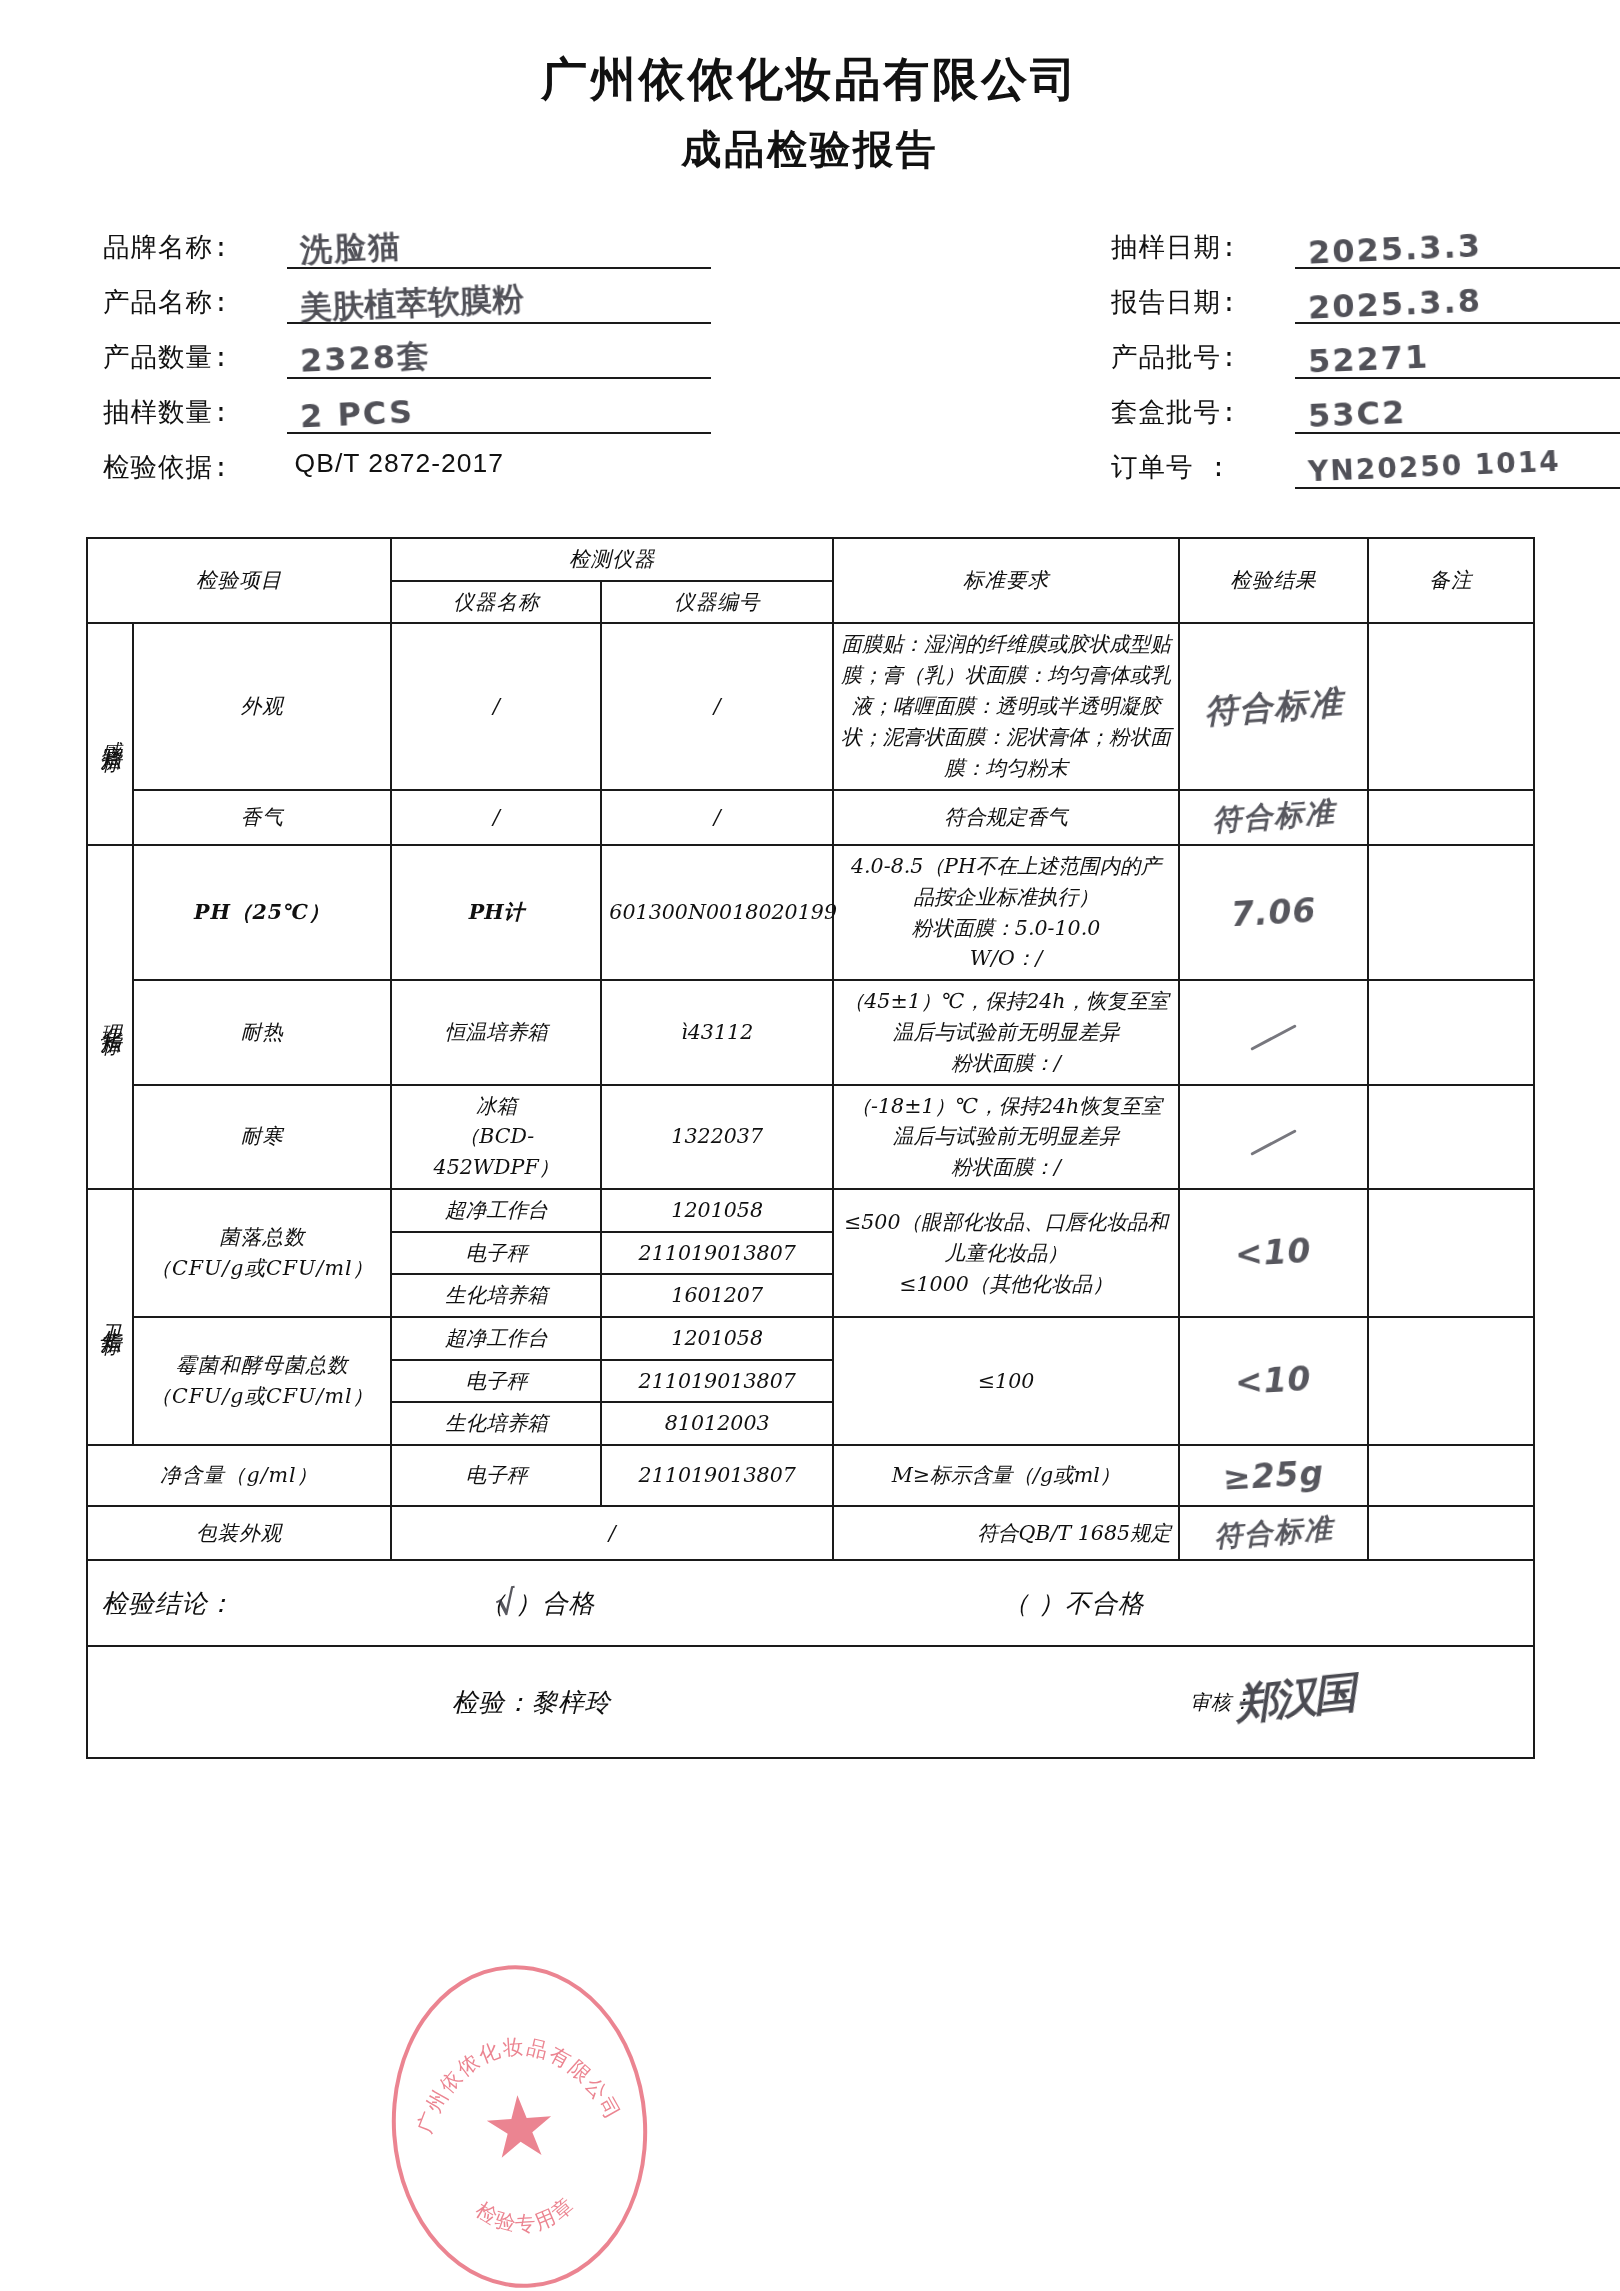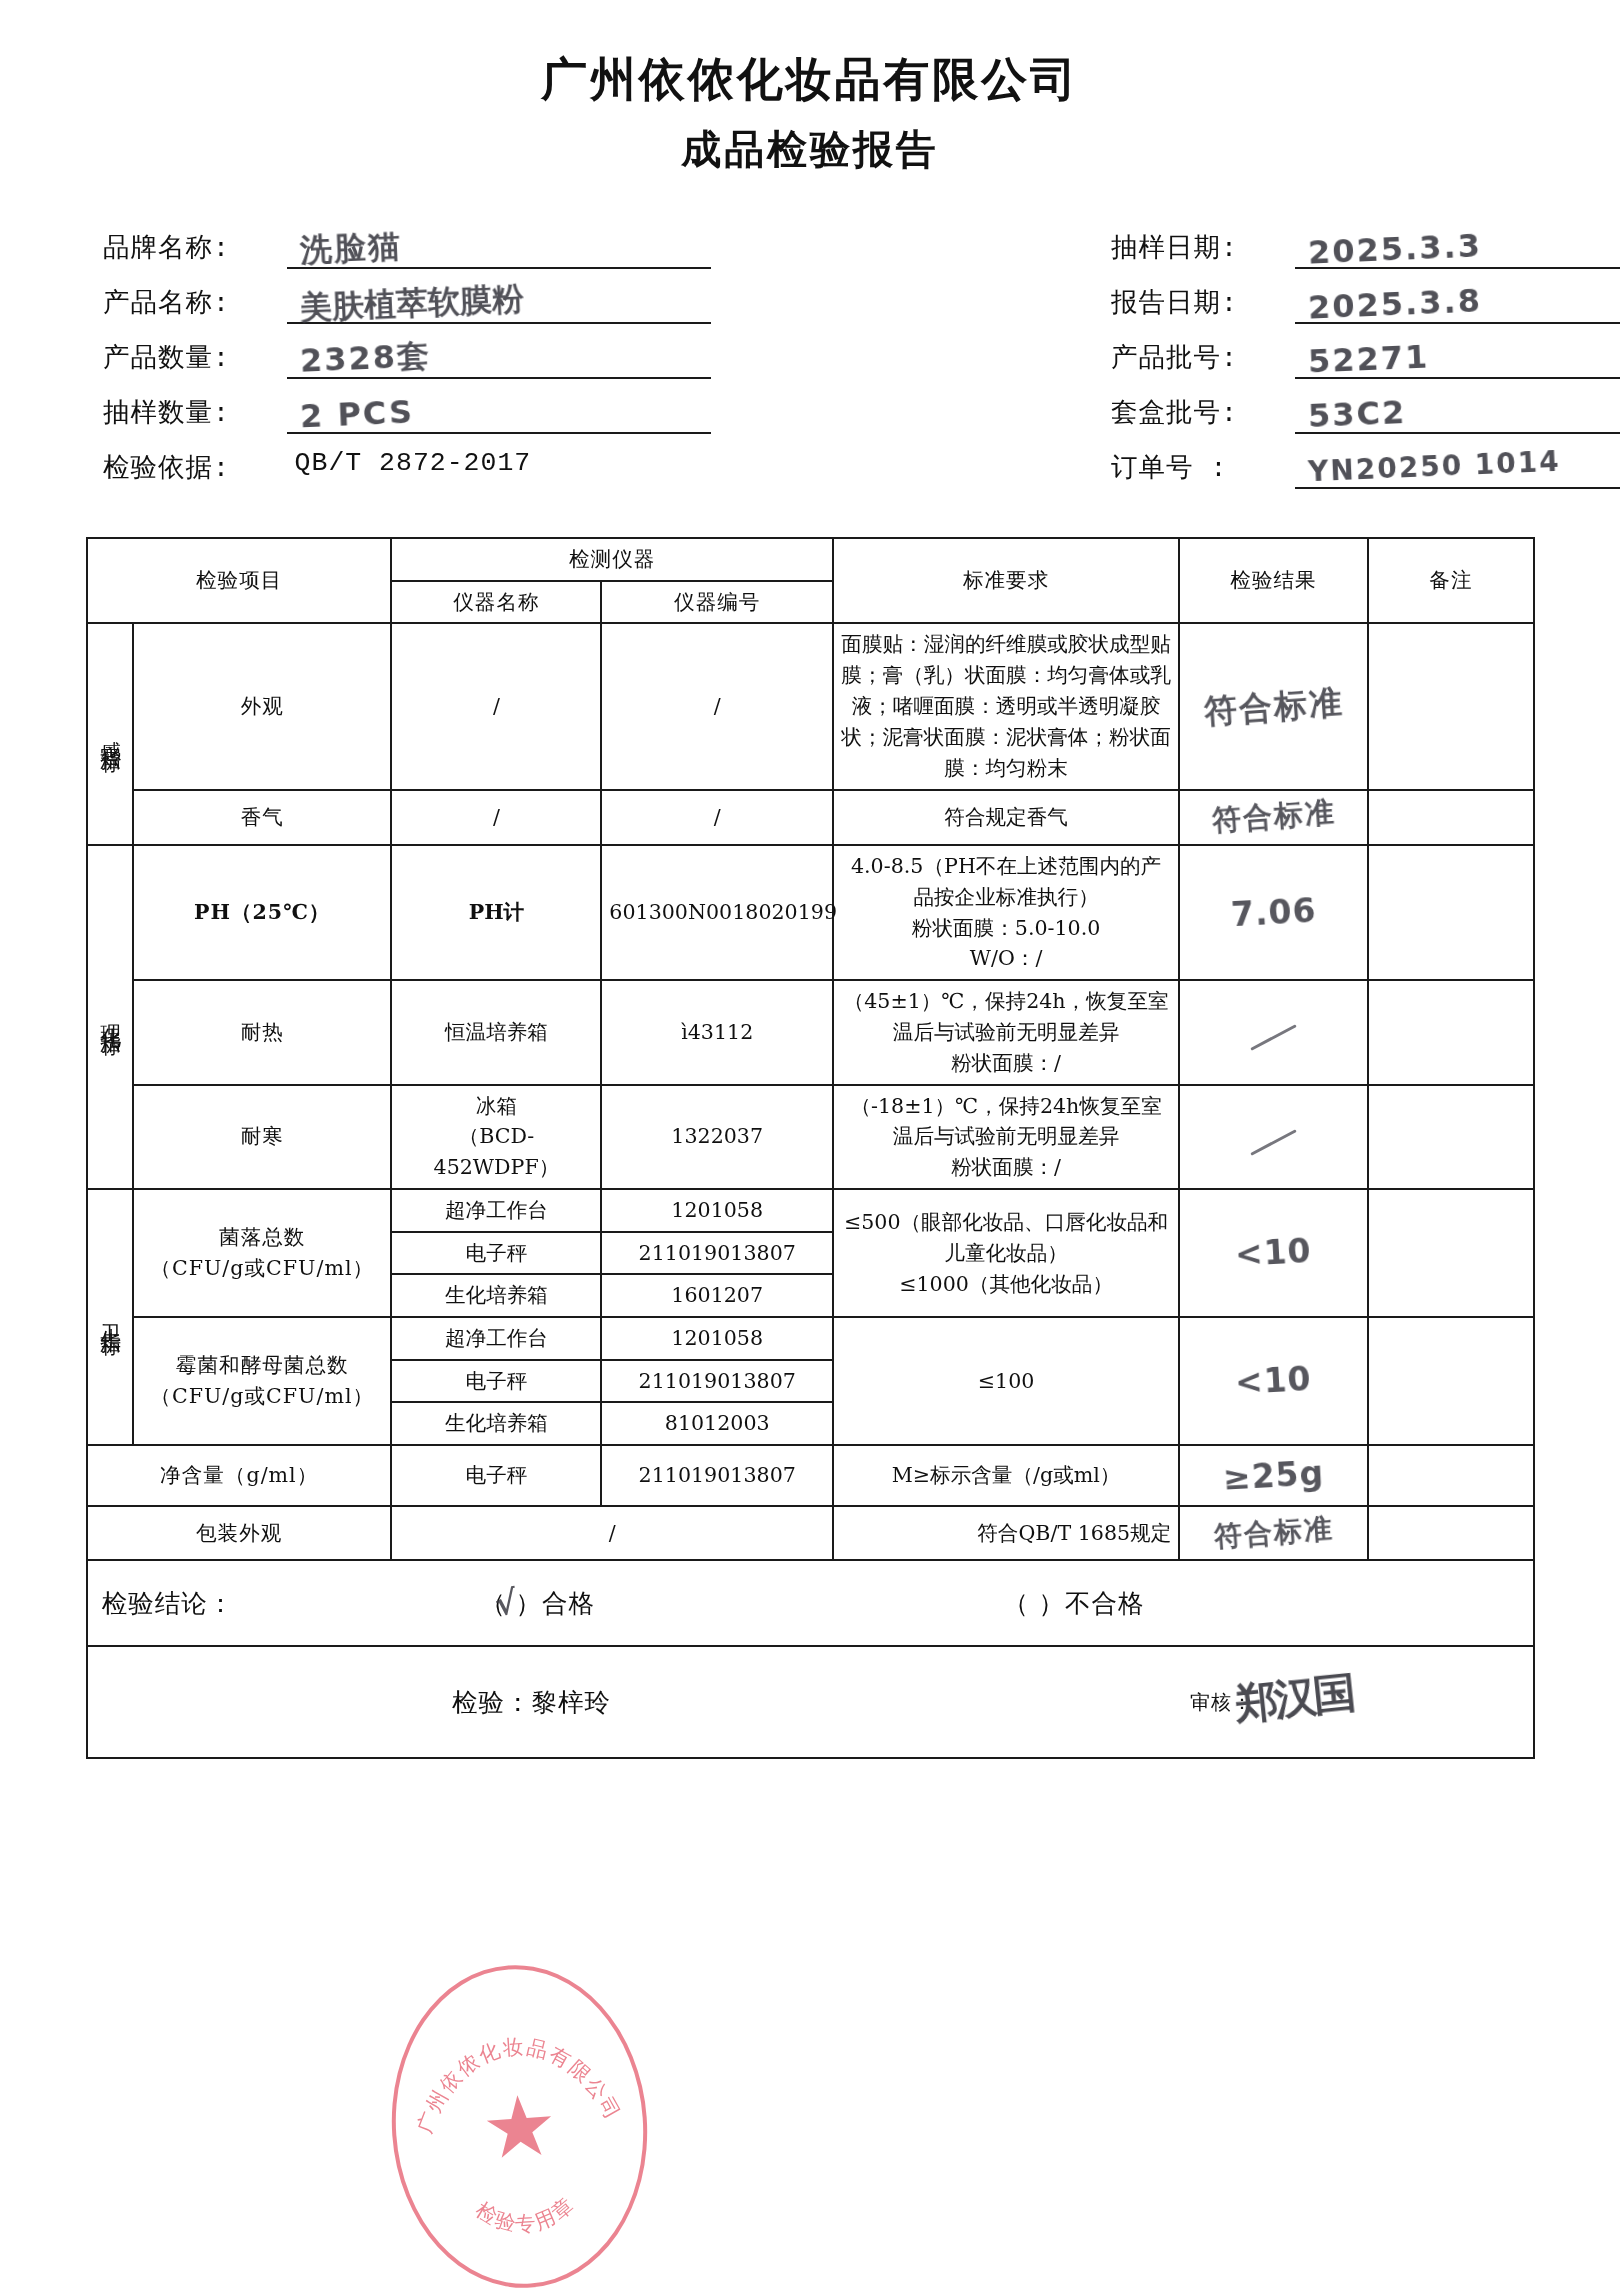--- a/index.html
+++ b/index.html
@@ -40,32 +40,33 @@
     transform:rotate(-2.4deg);
     display:inline-block;
     letter-spacing:2px;
     font-weight:600;
     opacity:.88;
     filter:blur(0.2px);
   }
   .hand.sm{font-size:28px;}
   .hand.tight{letter-spacing:0px;}
   .printed{
-    font-size:26.5px;font-family:Liberation Mono, monospace;
+    font-size:26.5px;font-family:Liberation Sans, sans-serif;
     letter-spacing:1px;
     margin-top:44px;
   }
   .meta-value .hand{position:relative;left:13.7px;top:5.9px;}
   .meta-value .printed{position:relative;left:7.8px;top:2px;}
 
   
   table.report{
     position:absolute;left:86px;top:537px;
     width:1449px;border-collapse:collapse;
     table-layout:fixed;
+    font-style:italic;
   }
   table.report td,table.report th{
     border:2px solid #1a1a1a;
     font-family:"DejaVu Serif","Liberation Serif",serif;
     font-size:20.6px;line-height:1.5;
     padding:4.9px 6.9px;vertical-align:middle;text-align:center;
     color:#101010;
   }
   th.hd{font-weight:normal;font-size:23.5px;letter-spacing:1px;}
   td.cat{

